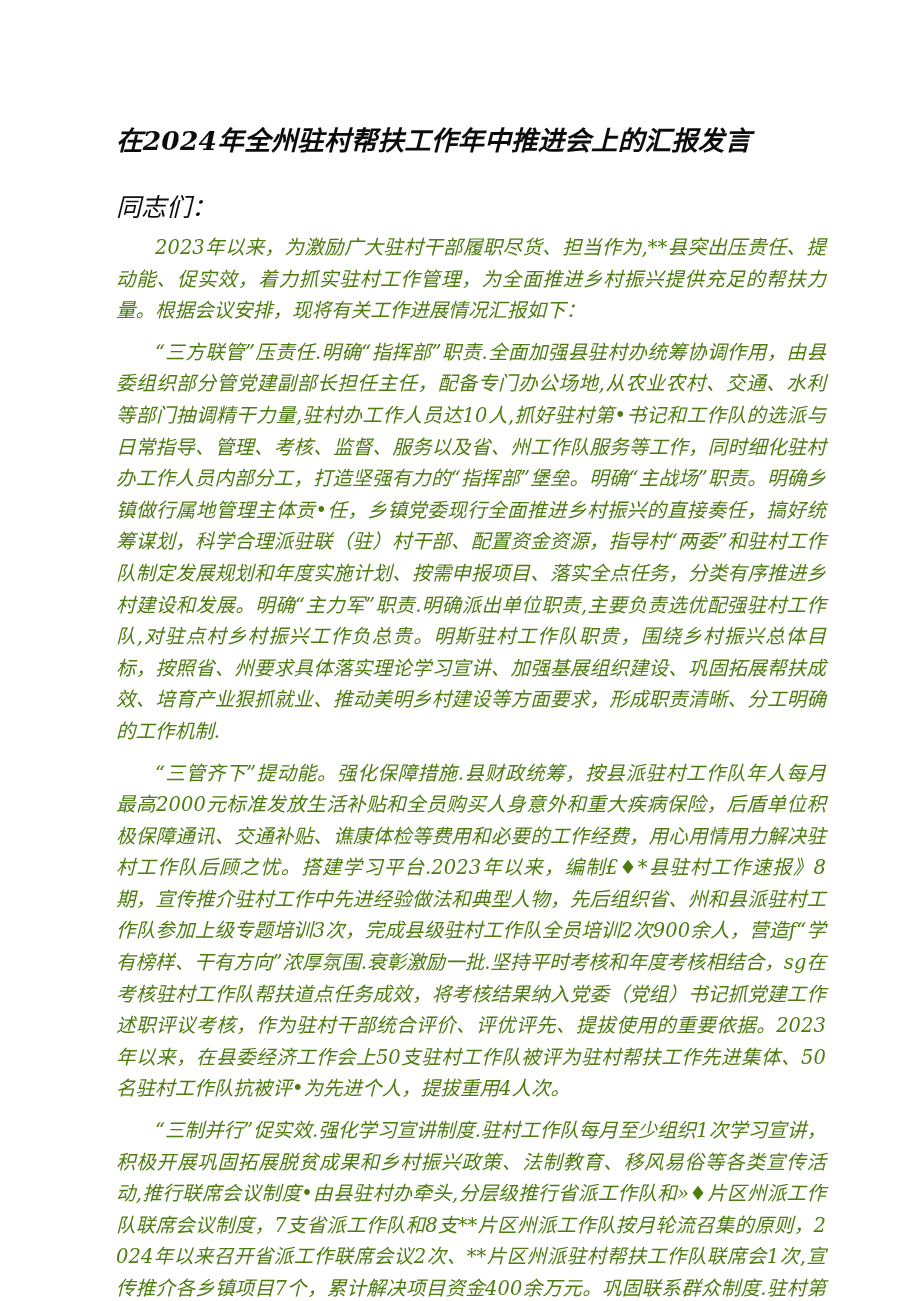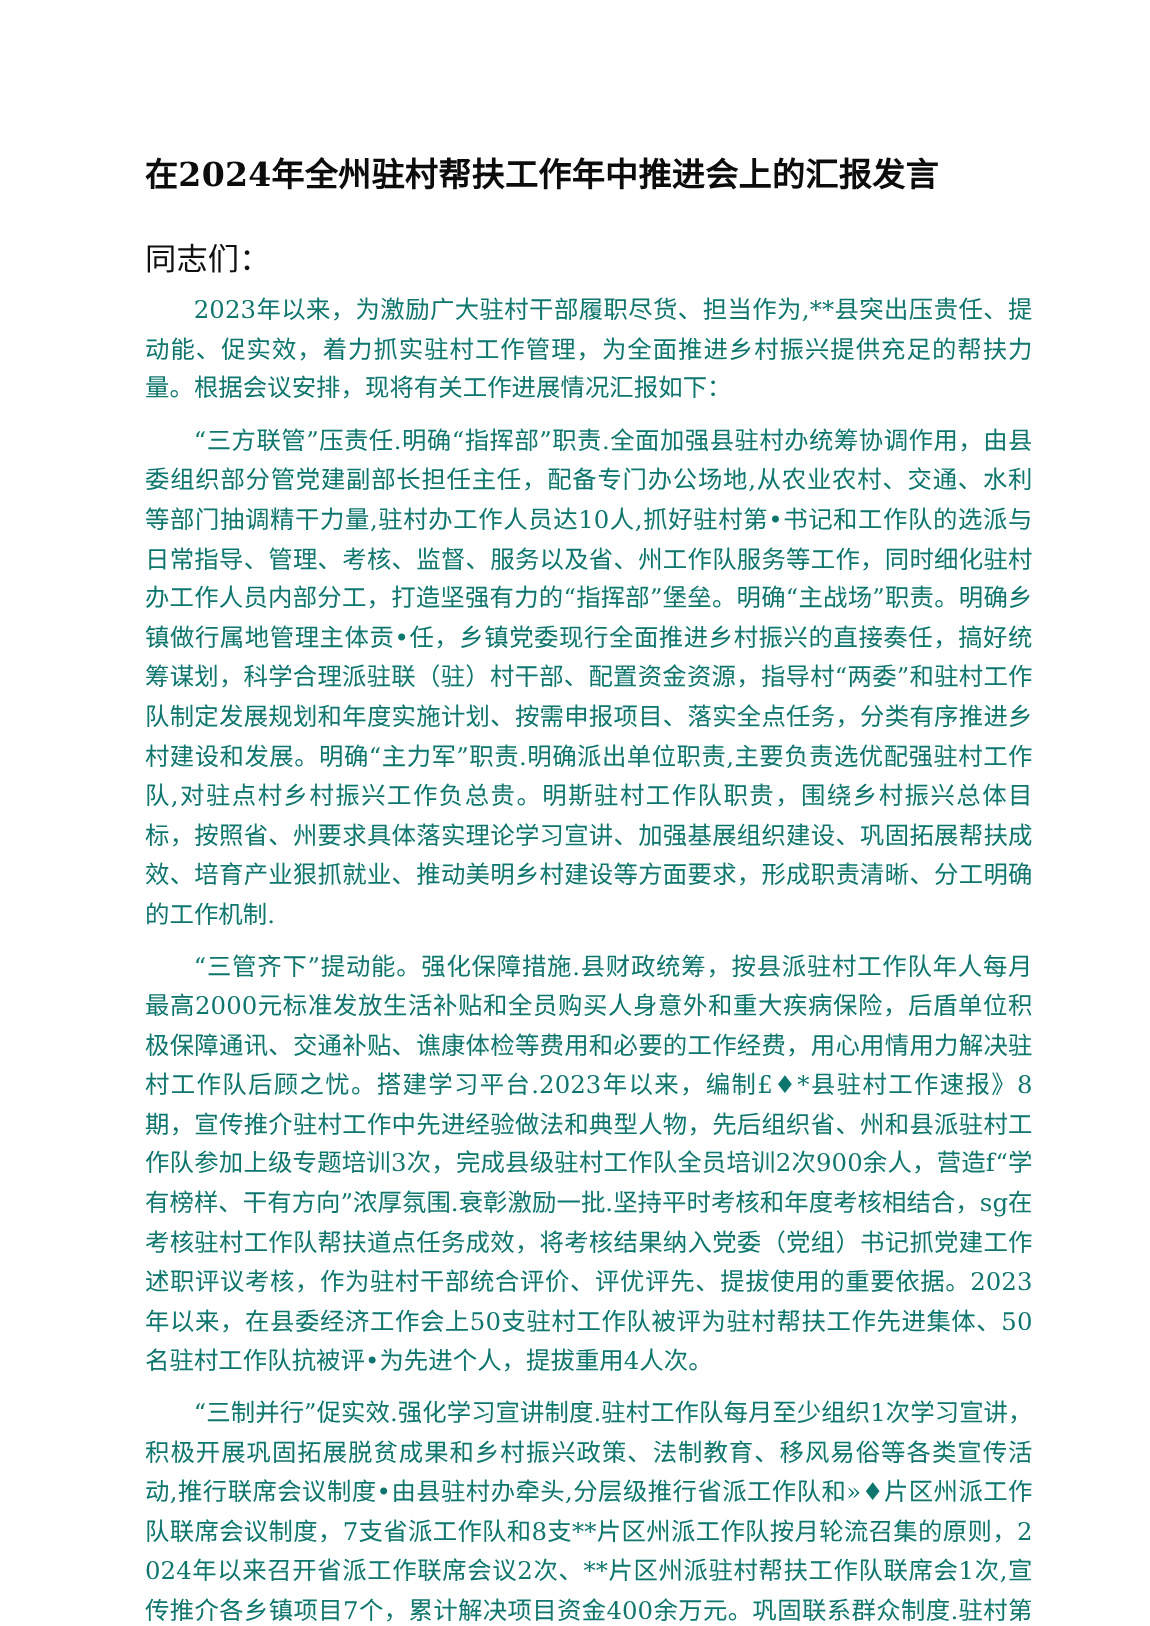--- a/index.html
+++ b/index.html
@@ -17,20 +17,21 @@
     -webkit-font-smoothing: antialiased;
   }
 
   .page {
     position: relative;
     width: 920px;
     height: 1301px;
     box-sizing: border-box;
     padding: 4px;
     background: #ffffff;
+    font-style: italic;
   }
 
   .content {
     position: absolute;
     left: 116px;
     top: 0;
     width: 710px;
   }
 
   .doc-title {
@@ -53,21 +54,21 @@
     padding-top: 22px;
     color: #0f0f0f;
     letter-spacing: 0.1px;
   }
 
   p.body-para {
     margin: 0;
     padding-top: 8px;
     font-size: 19.5px;
     line-height: 31.6px;
-    color: #0f766e;
+    color: #4d7c0f;
     text-align: justify;
     text-justify: inter-ideograph;
     text-indent: 2em;
     letter-spacing: 0.05px;
     word-break: break-all;
   }
 
   p.body-para.tight {
     padding-top: 10px;
   }

